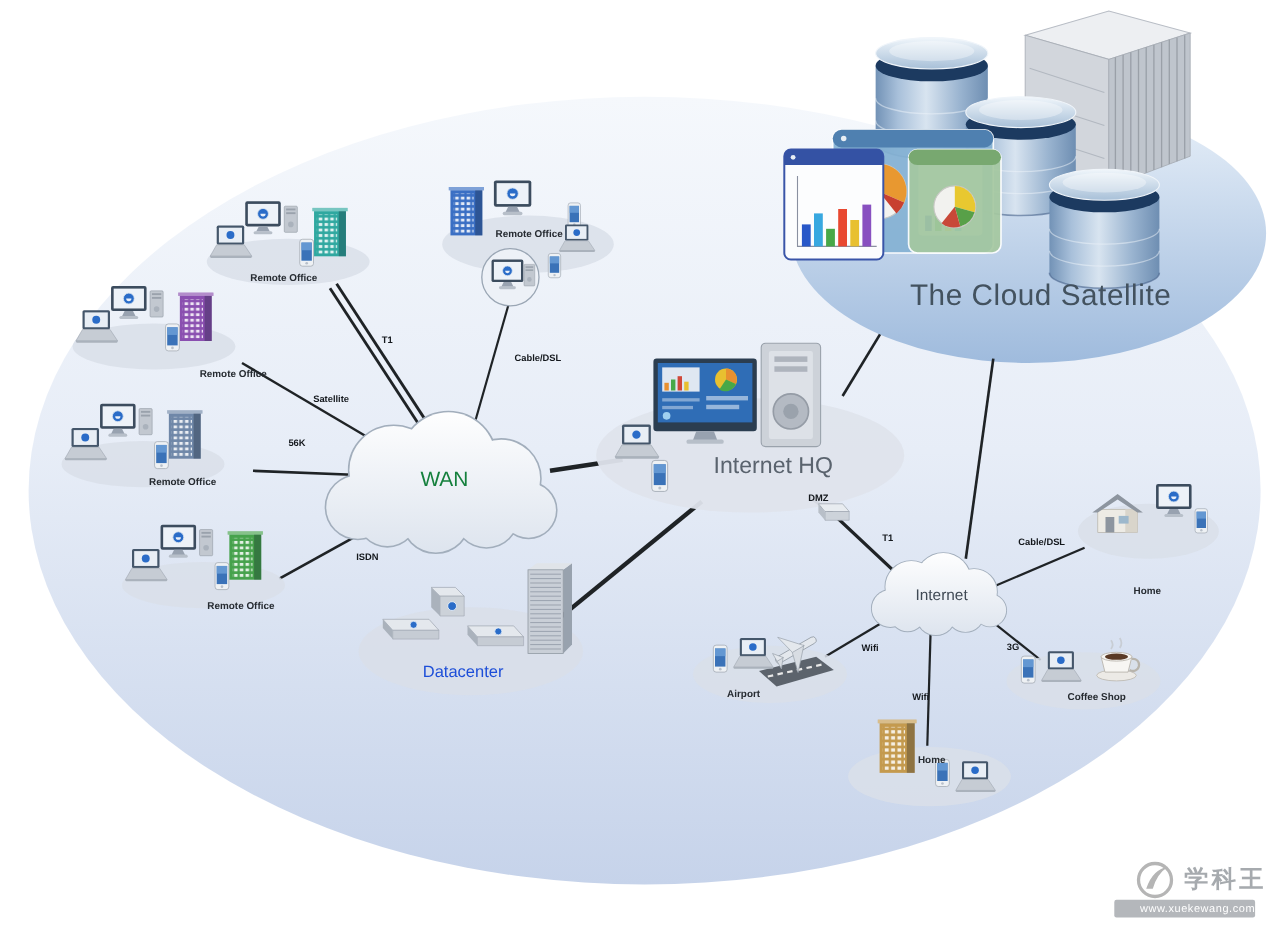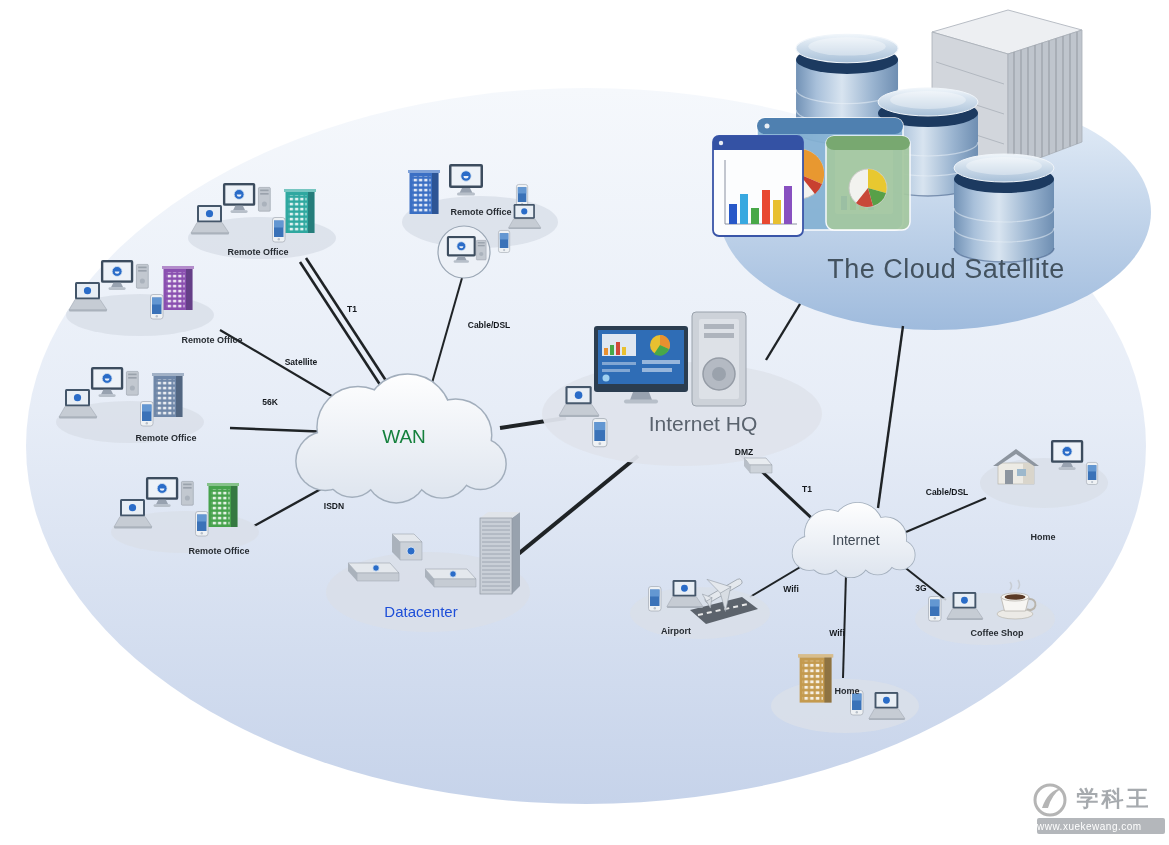--- a/index.html
+++ b/index.html
@@ -8,22 +8,22 @@
   svg.layer{position:absolute;left:0;top:0;}
   .lbl{position:absolute;transform:translate(-50%,-50%);white-space:nowrap;color:#23282e;}
   .lbl.cp{font-size:27px;color:#43525f;letter-spacing:.5px;}
   .lbl.wan{font-size:19px;color:#15803d;}
   .lbl.hq{font-size:21px;color:#5a636e;}
   .lbl.net{font-size:14px;color:#404a55;}
   .lbl.dc{font-size:15px;color:#1d4ed8;}
   .lbl.site{font-size:9px;font-weight:700;color:#262b31;}
   .lbl.link{font-size:8.5px;font-weight:700;color:#14181d;}
   .lbl.brand{font-size:22px;font-weight:700;color:#a6aaae;letter-spacing:3px;}
-  .wm-bar{position:absolute;left:1037px;top:818px;width:128px;height:16px;background:#b4b7bb;
-          border-radius:2px;display:flex;align-items:center;justify-content:flex-start;}
+  .wm-bar{position:absolute;left:1013px;top:818px;width:128px;height:16px;background:#b4b7bb;
+          border-radius:2px;display:flex;align-items:center;justify-content:flex-end;}
   .wm-bar span{font-size:10px;color:#ffffff;letter-spacing:.5px;}
 </style>
 </head>
 <body>
 
 <div class="stage">
 
 <svg class="layer" width="1169" height="845" viewBox="0 0 1169 845">
   <defs>
     <linearGradient id="bgGrad" x1="0" y1="0" x2="0" y2="1">

